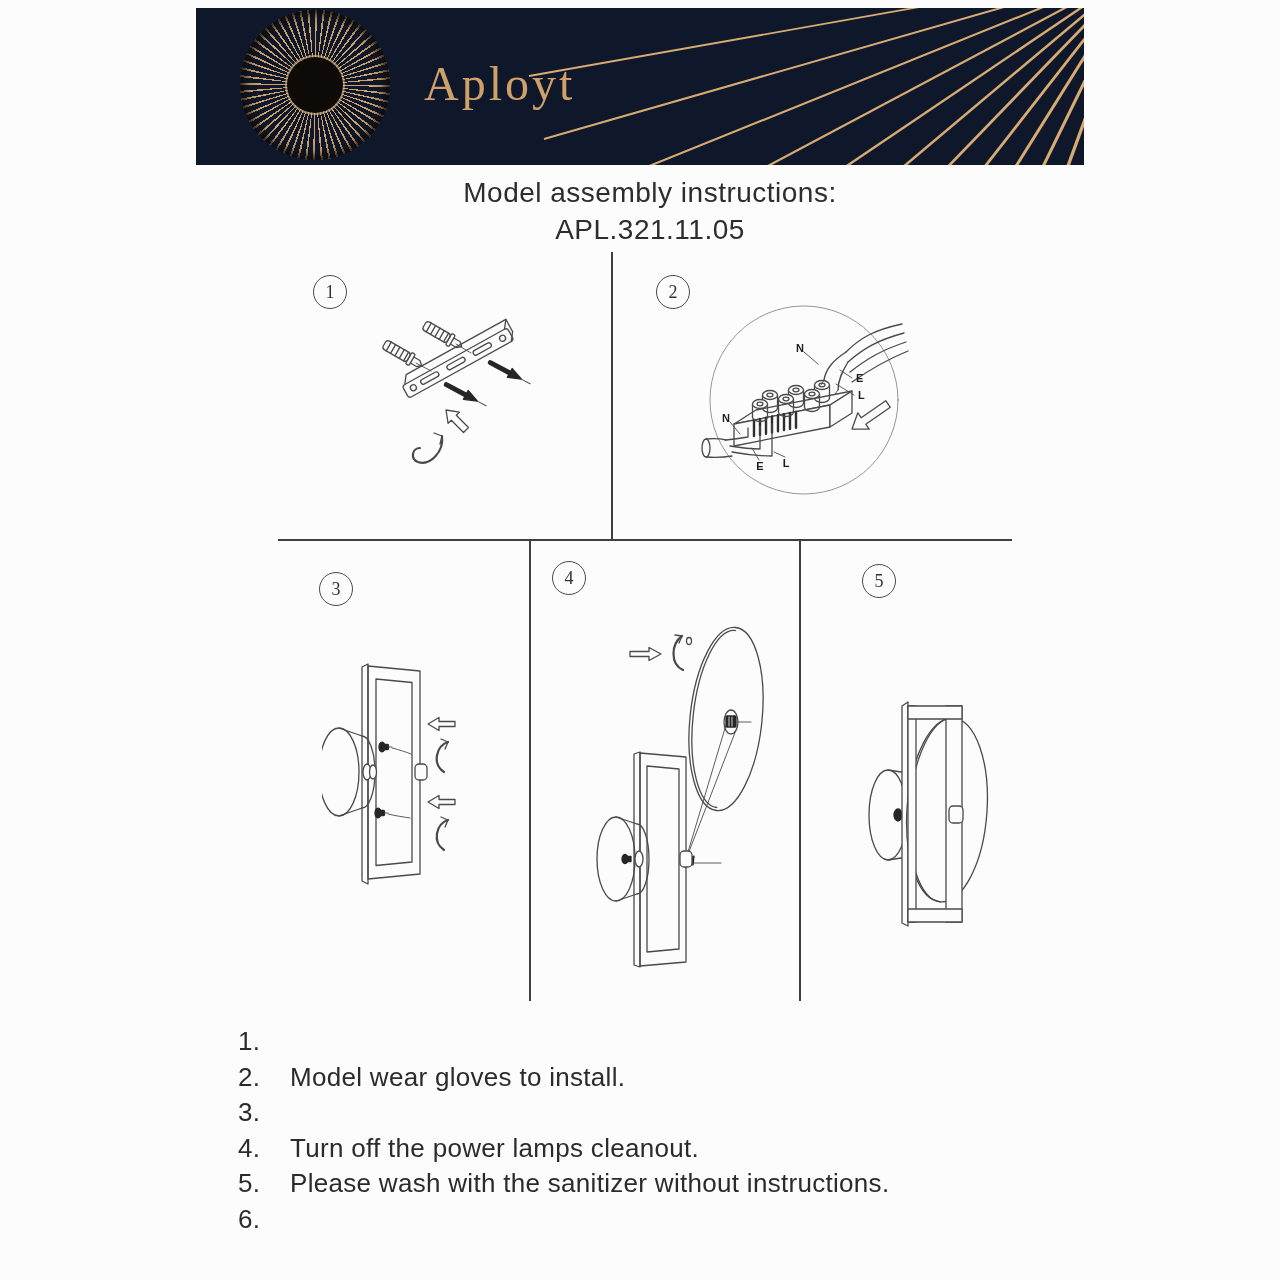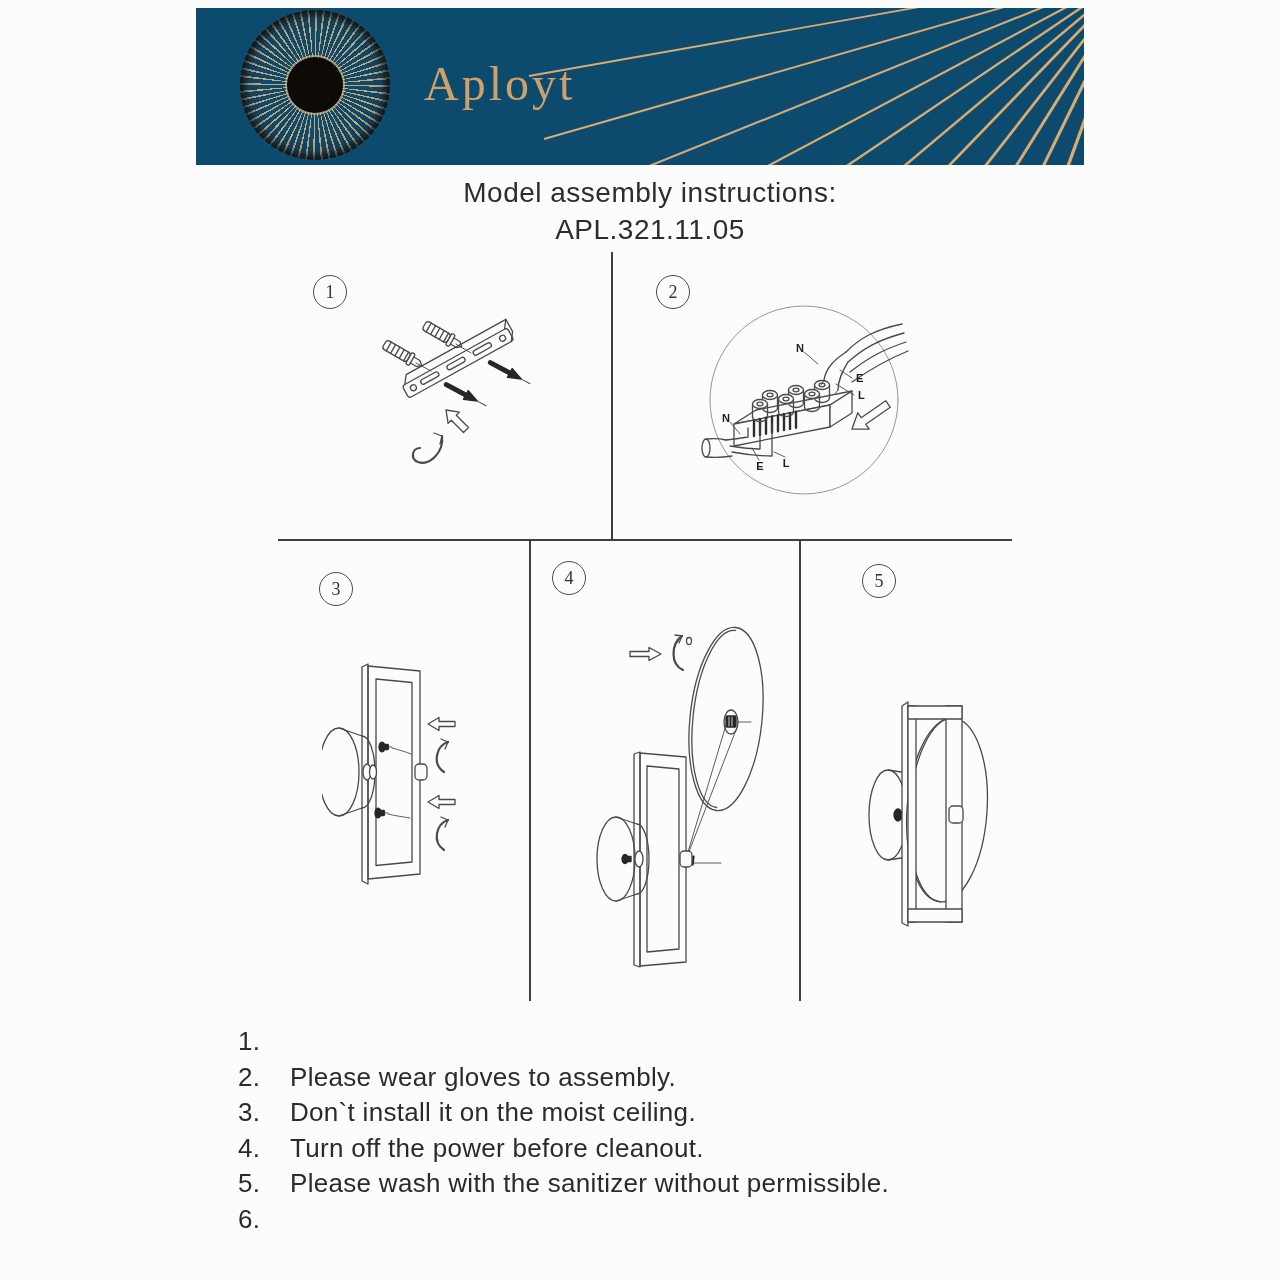--- a/index.html
+++ b/index.html
@@ -1,21 +1,21 @@
 <!DOCTYPE html>
 <html><head>
 <meta charset="utf-8">
 <style>
   html,body{margin:0;padding:0;background:#fff;}
   #page{position:relative;width:1280px;height:1280px;background:#fcfcfc;overflow:hidden;
         font-family:"Liberation Sans",sans-serif;color:#2b2b2b;}
 
   
   #banner{position:absolute;left:196px;top:8px;width:888px;height:157px;
-          background:#0c4a6e;overflow:hidden;}
+          background:#0f172a;overflow:hidden;}
   .starburst{position:absolute;left:44px;top:2px;width:150px;height:150px;border-radius:50%;
      background:repeating-conic-gradient(from 0deg,rgba(216,171,114,.95) 0deg 1.6deg,rgba(13,10,8,0) 1.6deg 6deg);}
   .starburst::after{content:"";position:absolute;inset:0;border-radius:50%;
      background:radial-gradient(circle,rgba(13,10,8,0) 52%,rgba(13,10,8,.15) 62%,#0d0a08 73%);}
   .star-core{position:absolute;left:50%;top:50%;width:56px;height:56px;transform:translate(-50%,-50%);
      border-radius:50%;background:#0d0a08;box-shadow:0 0 0 2px rgba(233,196,140,.6);z-index:2;}
   .brand{position:absolute;left:228px;top:48px;font-family:"Liberation Serif",serif;
      font-size:48px;font-weight:500;letter-spacing:3px;color:#cfa06a;}
   .rays{position:absolute;left:0;top:0;width:888px;height:157px;}
 
@@ -314,32 +314,31 @@
     </g>
     <rect class="white" x="99" y="121" width="14" height="17" rx="4"></rect>
   </svg>
 
   <div class="instructions">
     <div class="irow">
       <span class="inum">1.</span>
     </div>
     <div class="irow">
       <span class="inum">2.</span>
-      <span class="itext">Please wear gloves to assembly.</span>
+      <span class="itext">Model wear gloves to install.</span>
     </div>
     <div class="irow">
       <span class="inum">3.</span>
-      <span class="itext">Don`t install it on the moist ceiling.</span>
     </div>
     <div class="irow">
       <span class="inum">4.</span>
-      <span class="itext">Turn off the power before cleanout.</span>
+      <span class="itext">Turn off the power lamps cleanout.</span>
     </div>
     <div class="irow">
       <span class="inum">5.</span>
-      <span class="itext">Please wash with the sanitizer without permissible.</span>
+      <span class="itext">Please wash with the sanitizer without instructions.</span>
     </div>
     <div class="irow">
       <span class="inum">6.</span>
     </div>
   </div>
 
 </div>
 
 </body></html>

